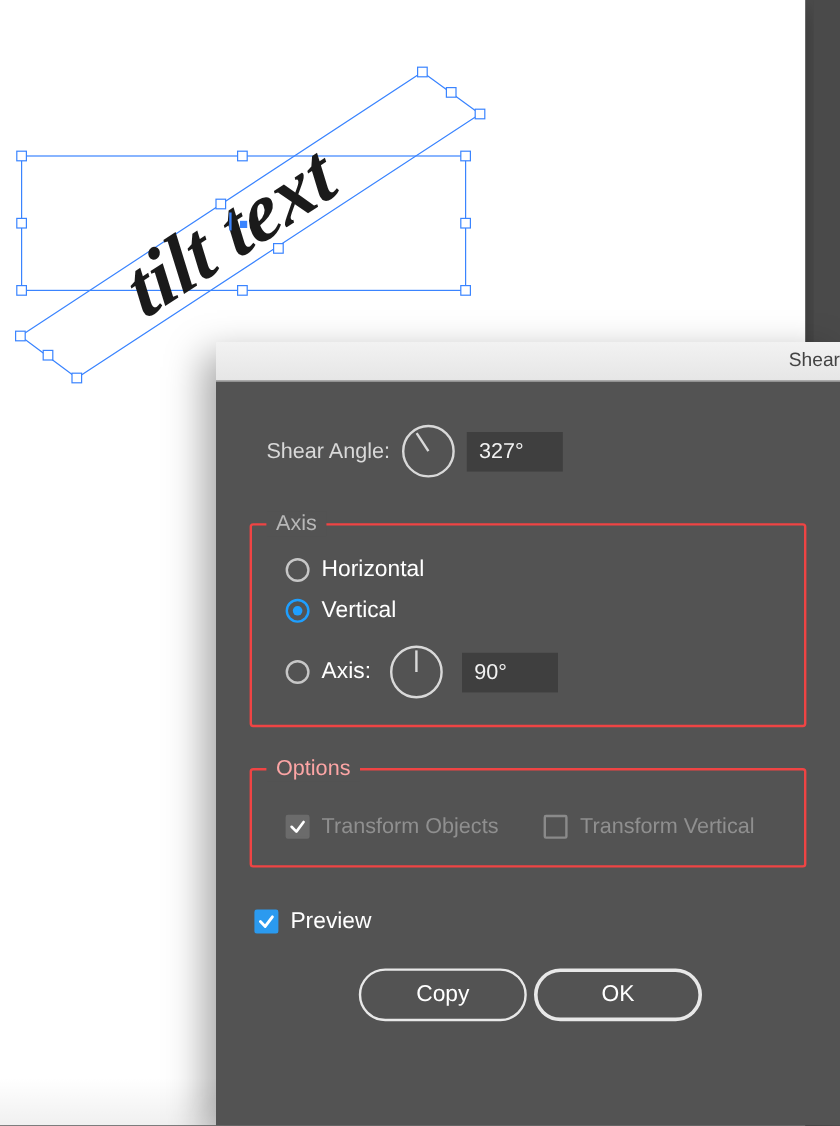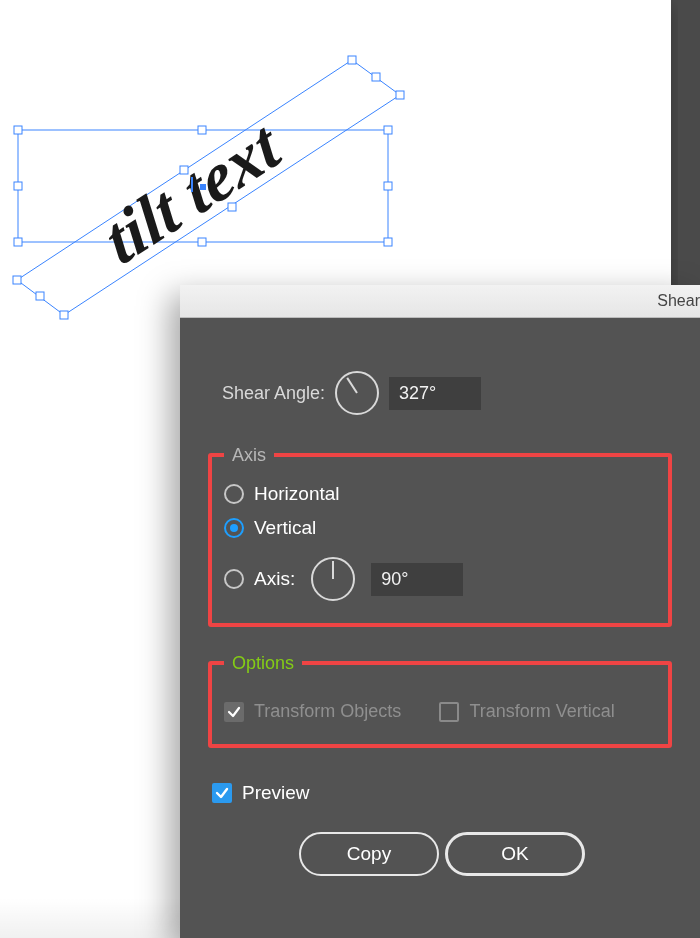--- a/index.html
+++ b/index.html
@@ -67,21 +67,20 @@
       justify-content: flex-end;
       color: #444;
       font-size: 16px;
       font-weight: 500;
     }
     .dialog-body {
       flex: 1;
       padding: 36px 28px 20px 28px;
       color: #d9d9d9;
       font-size: 18px;
-      margin-top: 17px;
     }
     .row {
       display: flex;
       align-items: center;
       gap: 10px;
     }
     .shear-row {
       margin-bottom: 38px;
       padding-left: 14px;
     }
@@ -100,41 +99,41 @@
       width: 2px; height: 18px;
       background: #d9d9d9;
       transform-origin: top center;
     }
     .num-input {
       background: #3f3f3f;
       border: none;
       color: #f2f2f2;
       font-size: 18px;
       padding: 6px 10px;
-      width: 92px;
+      width: 80px;
       height: 33px;
       font-family: inherit;
     }
     .group {
-      border: 4px solid #ef4444;
+      border: 2px solid #ef4444;
       border-radius: 3px;
-      padding: 14px 20px 22px 12px;
+      padding: 14px 20px 22px 28px;
       position: relative;
       margin-bottom: 34px;
     }
     .group-legend {
       position: absolute;
       top: -12px;
       left: 12px;
       background: #535353;
       padding: 0 8px;
       color: #b7b7b7;
       font-size: 18px;
     }
-    .group.dim .group-legend { color: #84cc16; }
+    .group.dim .group-legend { color: #fca5a5; }
     .radio-row, .check-row {
       display: flex;
       align-items: center;
       gap: 10px;
       margin-top: 12px;
       cursor: pointer;
     }
     .radio {
       width: 20px; height: 20px;
       border-radius: 50%;

